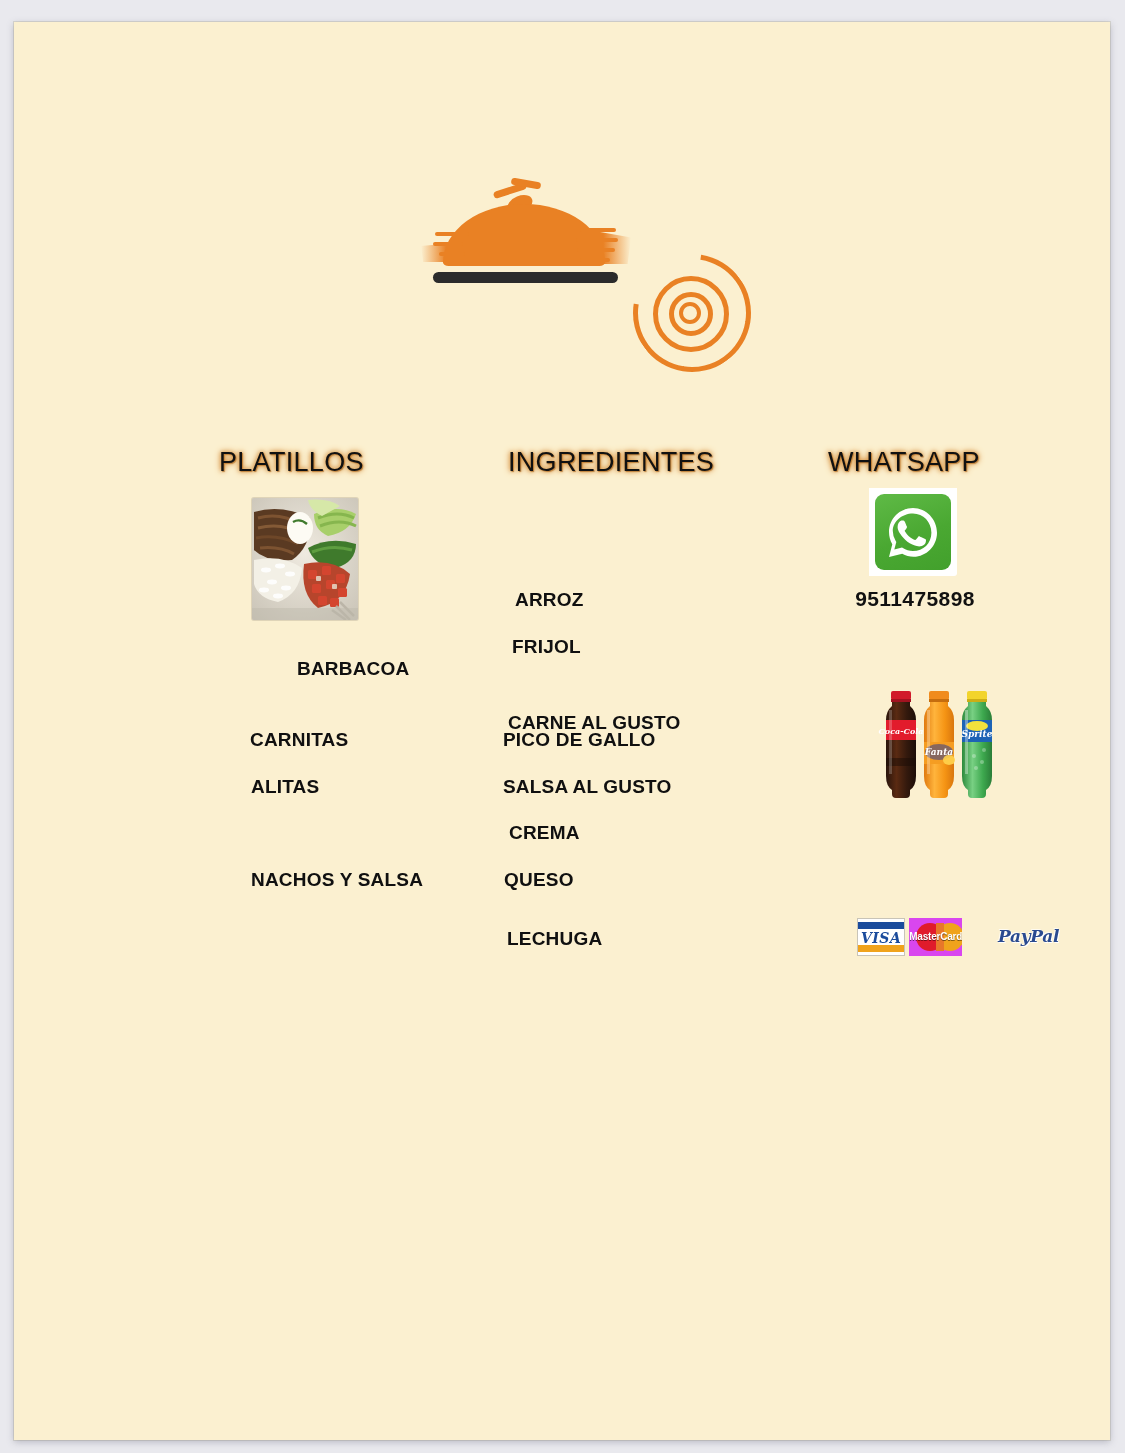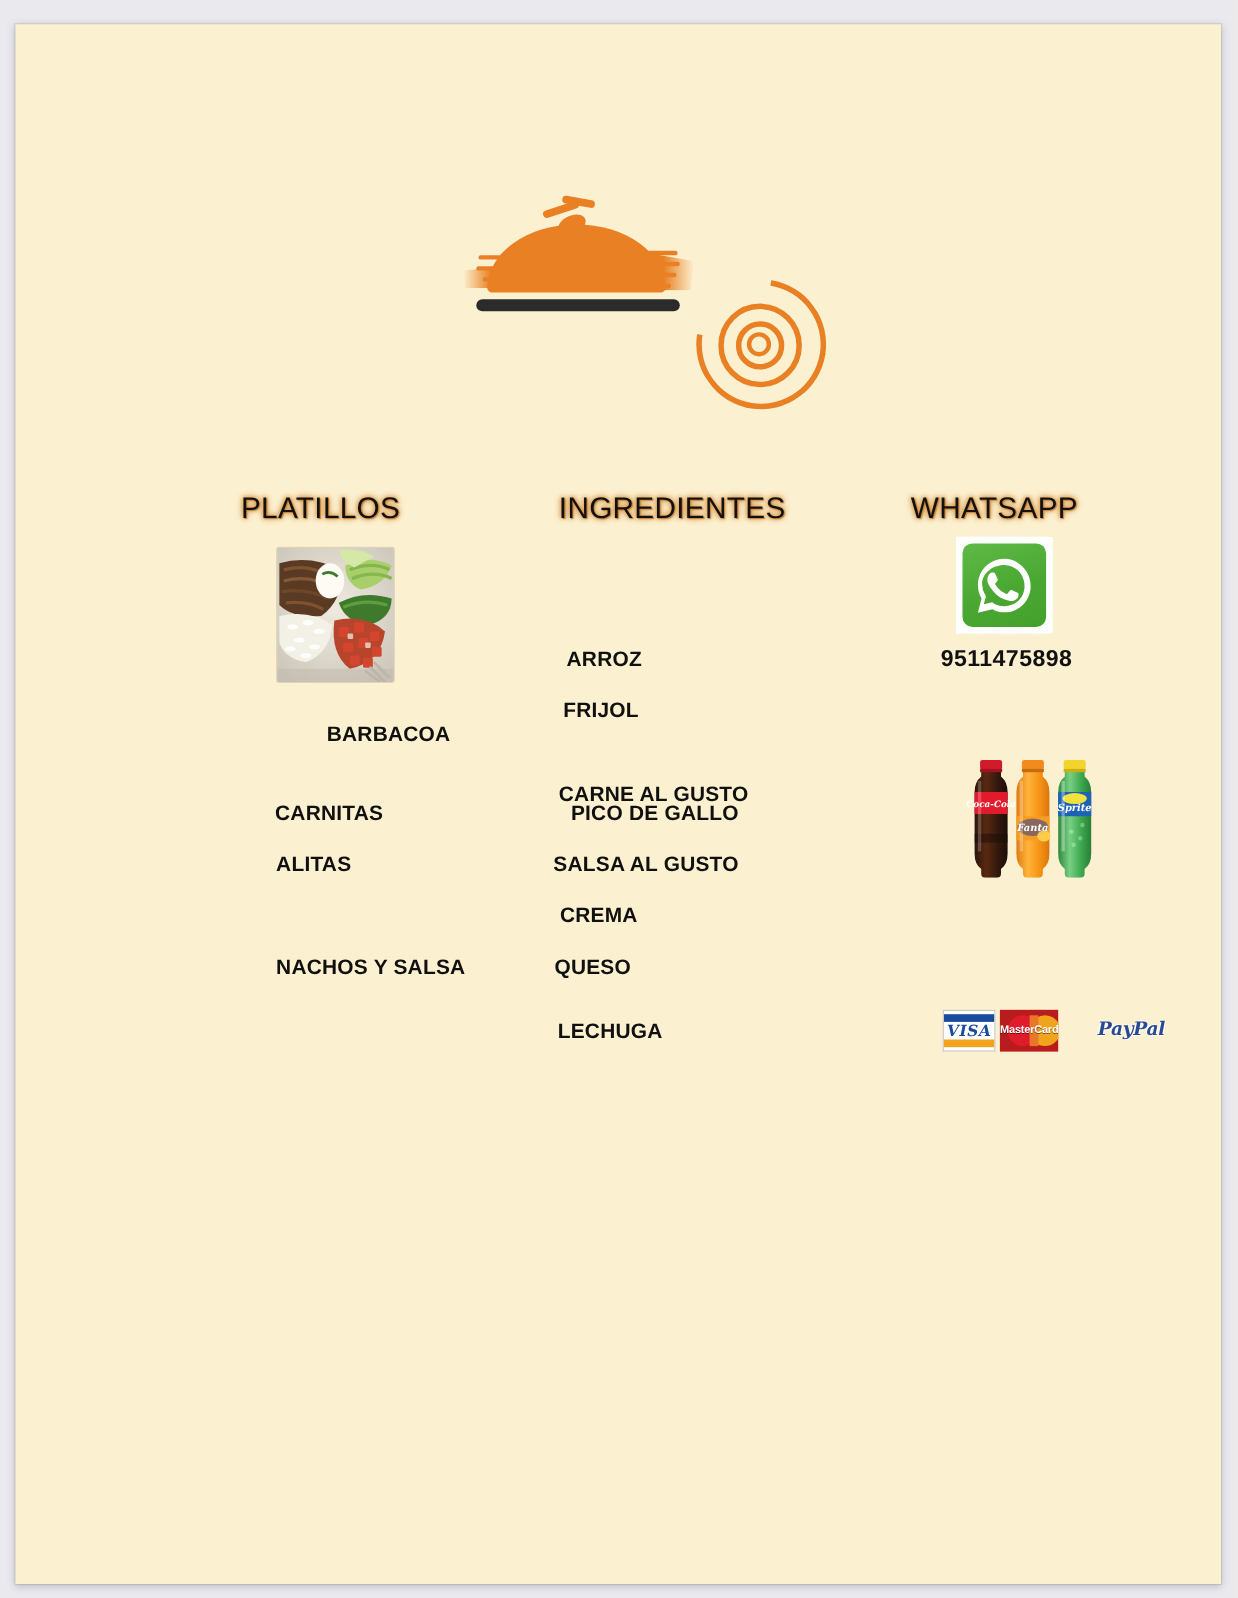--- a/index.html
+++ b/index.html
@@ -301,21 +301,21 @@
     text-align: center;
     font-family: "DejaVu Serif", serif;
     font-style: italic;
     font-weight: 700;
     font-size: 14px;
     color: #1a4b9c;
     letter-spacing: .5px;
   }
   .pay-mc {
     width: 64px; height: 38px;
-    background: #b91c1c;
+    background: #d946ef;
     position: relative;
     overflow: hidden;
   }
   .pay-mc .c-red  { position:absolute; left: 7px; top: 5px; width: 28px; height: 28px; border-radius:50%; background:#e01b2b; }
   .pay-mc .c-org  { position:absolute; left: 27px; top: 5px; width: 28px; height: 28px; border-radius:50%; background:#f0a31c; }
   .pay-mc .c-mix  { position:absolute; left: 27px; top: 5px; width: 8px; height: 28px; background:#e8772a; }
   .pay-mc .txt {
     position: absolute; left: 0; right: 0; top: 13px;
     text-align: center;
     font-size: 10px;
@@ -557,18 +557,18 @@
 
 
 
 <div class="menu-item" style="left: 237px; top: 636px; margin-left: 46px;">BARBACOA</div>
     <div class="menu-item" style="left: 236px; top: 707px;">CARNITAS</div>
     <div class="menu-item" style="left: 237px; top: 754px;">ALITAS</div>
     <div class="menu-item" style="left: 237px; top: 847px;">NACHOS Y SALSA</div>
     <div class="menu-item" style="left: 501px; top: 567px;">ARROZ</div>
     <div class="menu-item" style="left: 498px; top: 614px;">FRIJOL</div>
     <div class="menu-item" style="left: 494px; top: 660px; margin-top: 30px;">CARNE AL GUSTO</div>
-    <div class="menu-item" style="left: 489px; top: 707px; margin-left: 16px;">PICO DE GALLO</div>
+    <div class="menu-item" style="left: 489px; top: 707px;">PICO DE GALLO</div>
     <div class="menu-item" style="left: 489px; top: 754px;">SALSA AL GUSTO</div>
     <div class="menu-item" style="left: 495px; top: 800px;">CREMA</div>
     <div class="menu-item" style="left: 490px; top: 847px;">QUESO</div>
     <div class="menu-item" style="left: 493px; top: 894px; margin-top: 12px;">LECHUGA</div>
   </div>
 
 </body></html>

